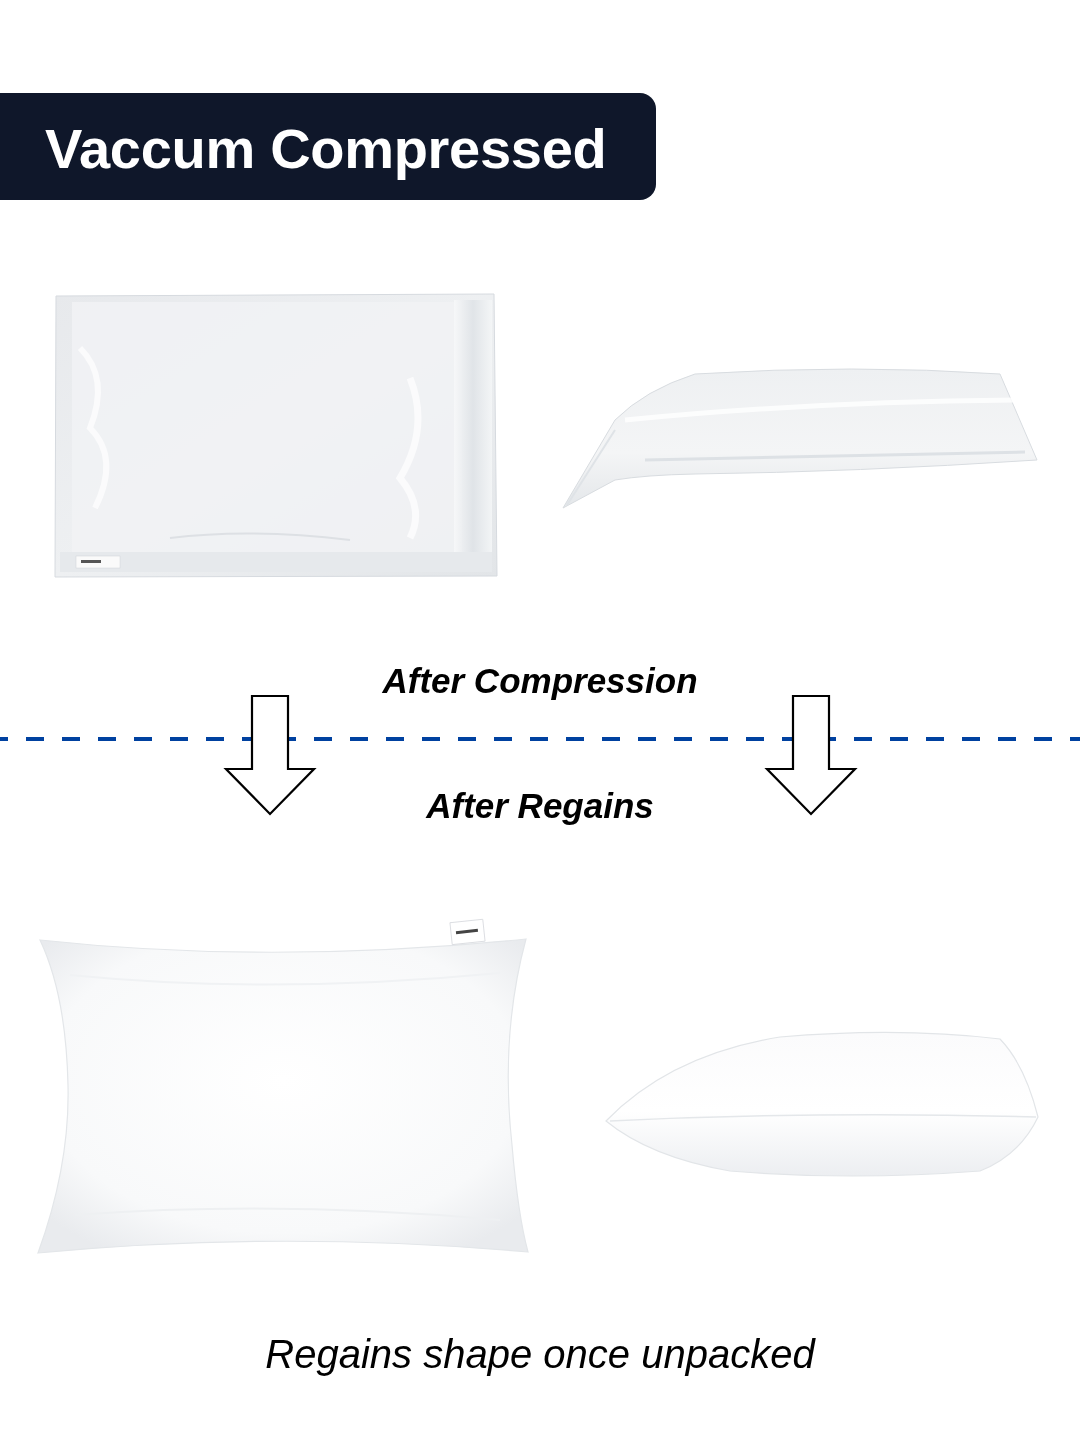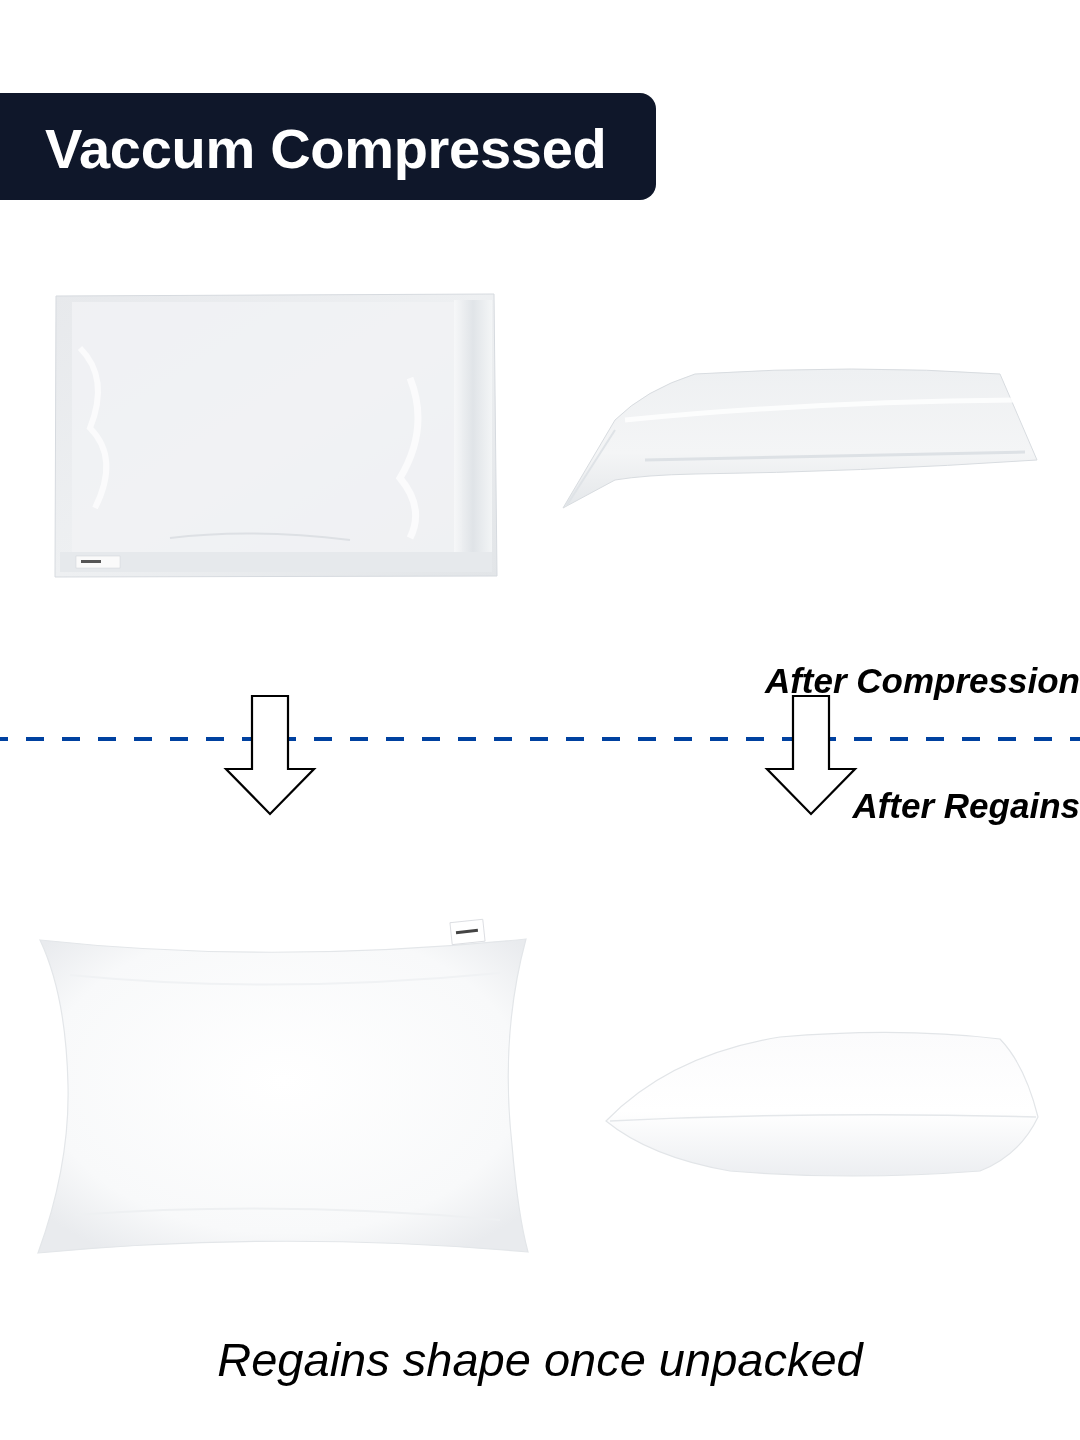--- a/index.html
+++ b/index.html
@@ -14,27 +14,27 @@
       border-radius: 0 16px 16px 0;
       margin-top: 7px;
     }
     .banner-title {
       position: absolute; left: 45px; top: 0; height: 107px; line-height: 112px;
       color: #ffffff; font-weight: bold; font-size: 56px; letter-spacing: -0.3px;
       white-space: nowrap;
     }
     .photo { position: absolute; }
     .label {
-      position: absolute; left: 0; width: 1080px; text-align: right;
+      position: absolute; left: 0; width: 1080px; text-align: center;
       font-weight: bold; font-style: italic; font-size: 35px; color: #000;
       white-space: nowrap;
     }
     .caption {
       position: absolute; left: 0; width: 1080px; top: 1332px; text-align: center;
-      font-style: italic; font-size: 47px; color: #000; white-space: nowrap;
+      font-style: italic; font-size: 40px; color: #000; white-space: nowrap;
     }
     .divider {
       position: absolute; left: 0; top: 737px; width: 1080px; height: 4px;
       background-image: linear-gradient(to right, #0041a0 0, #0041a0 18px, transparent 18px, transparent 36px);
       background-size: 36px 4px;
       background-position: -10px 0;
     }
     .arrow { position: absolute; }
   </style>
 </head>

